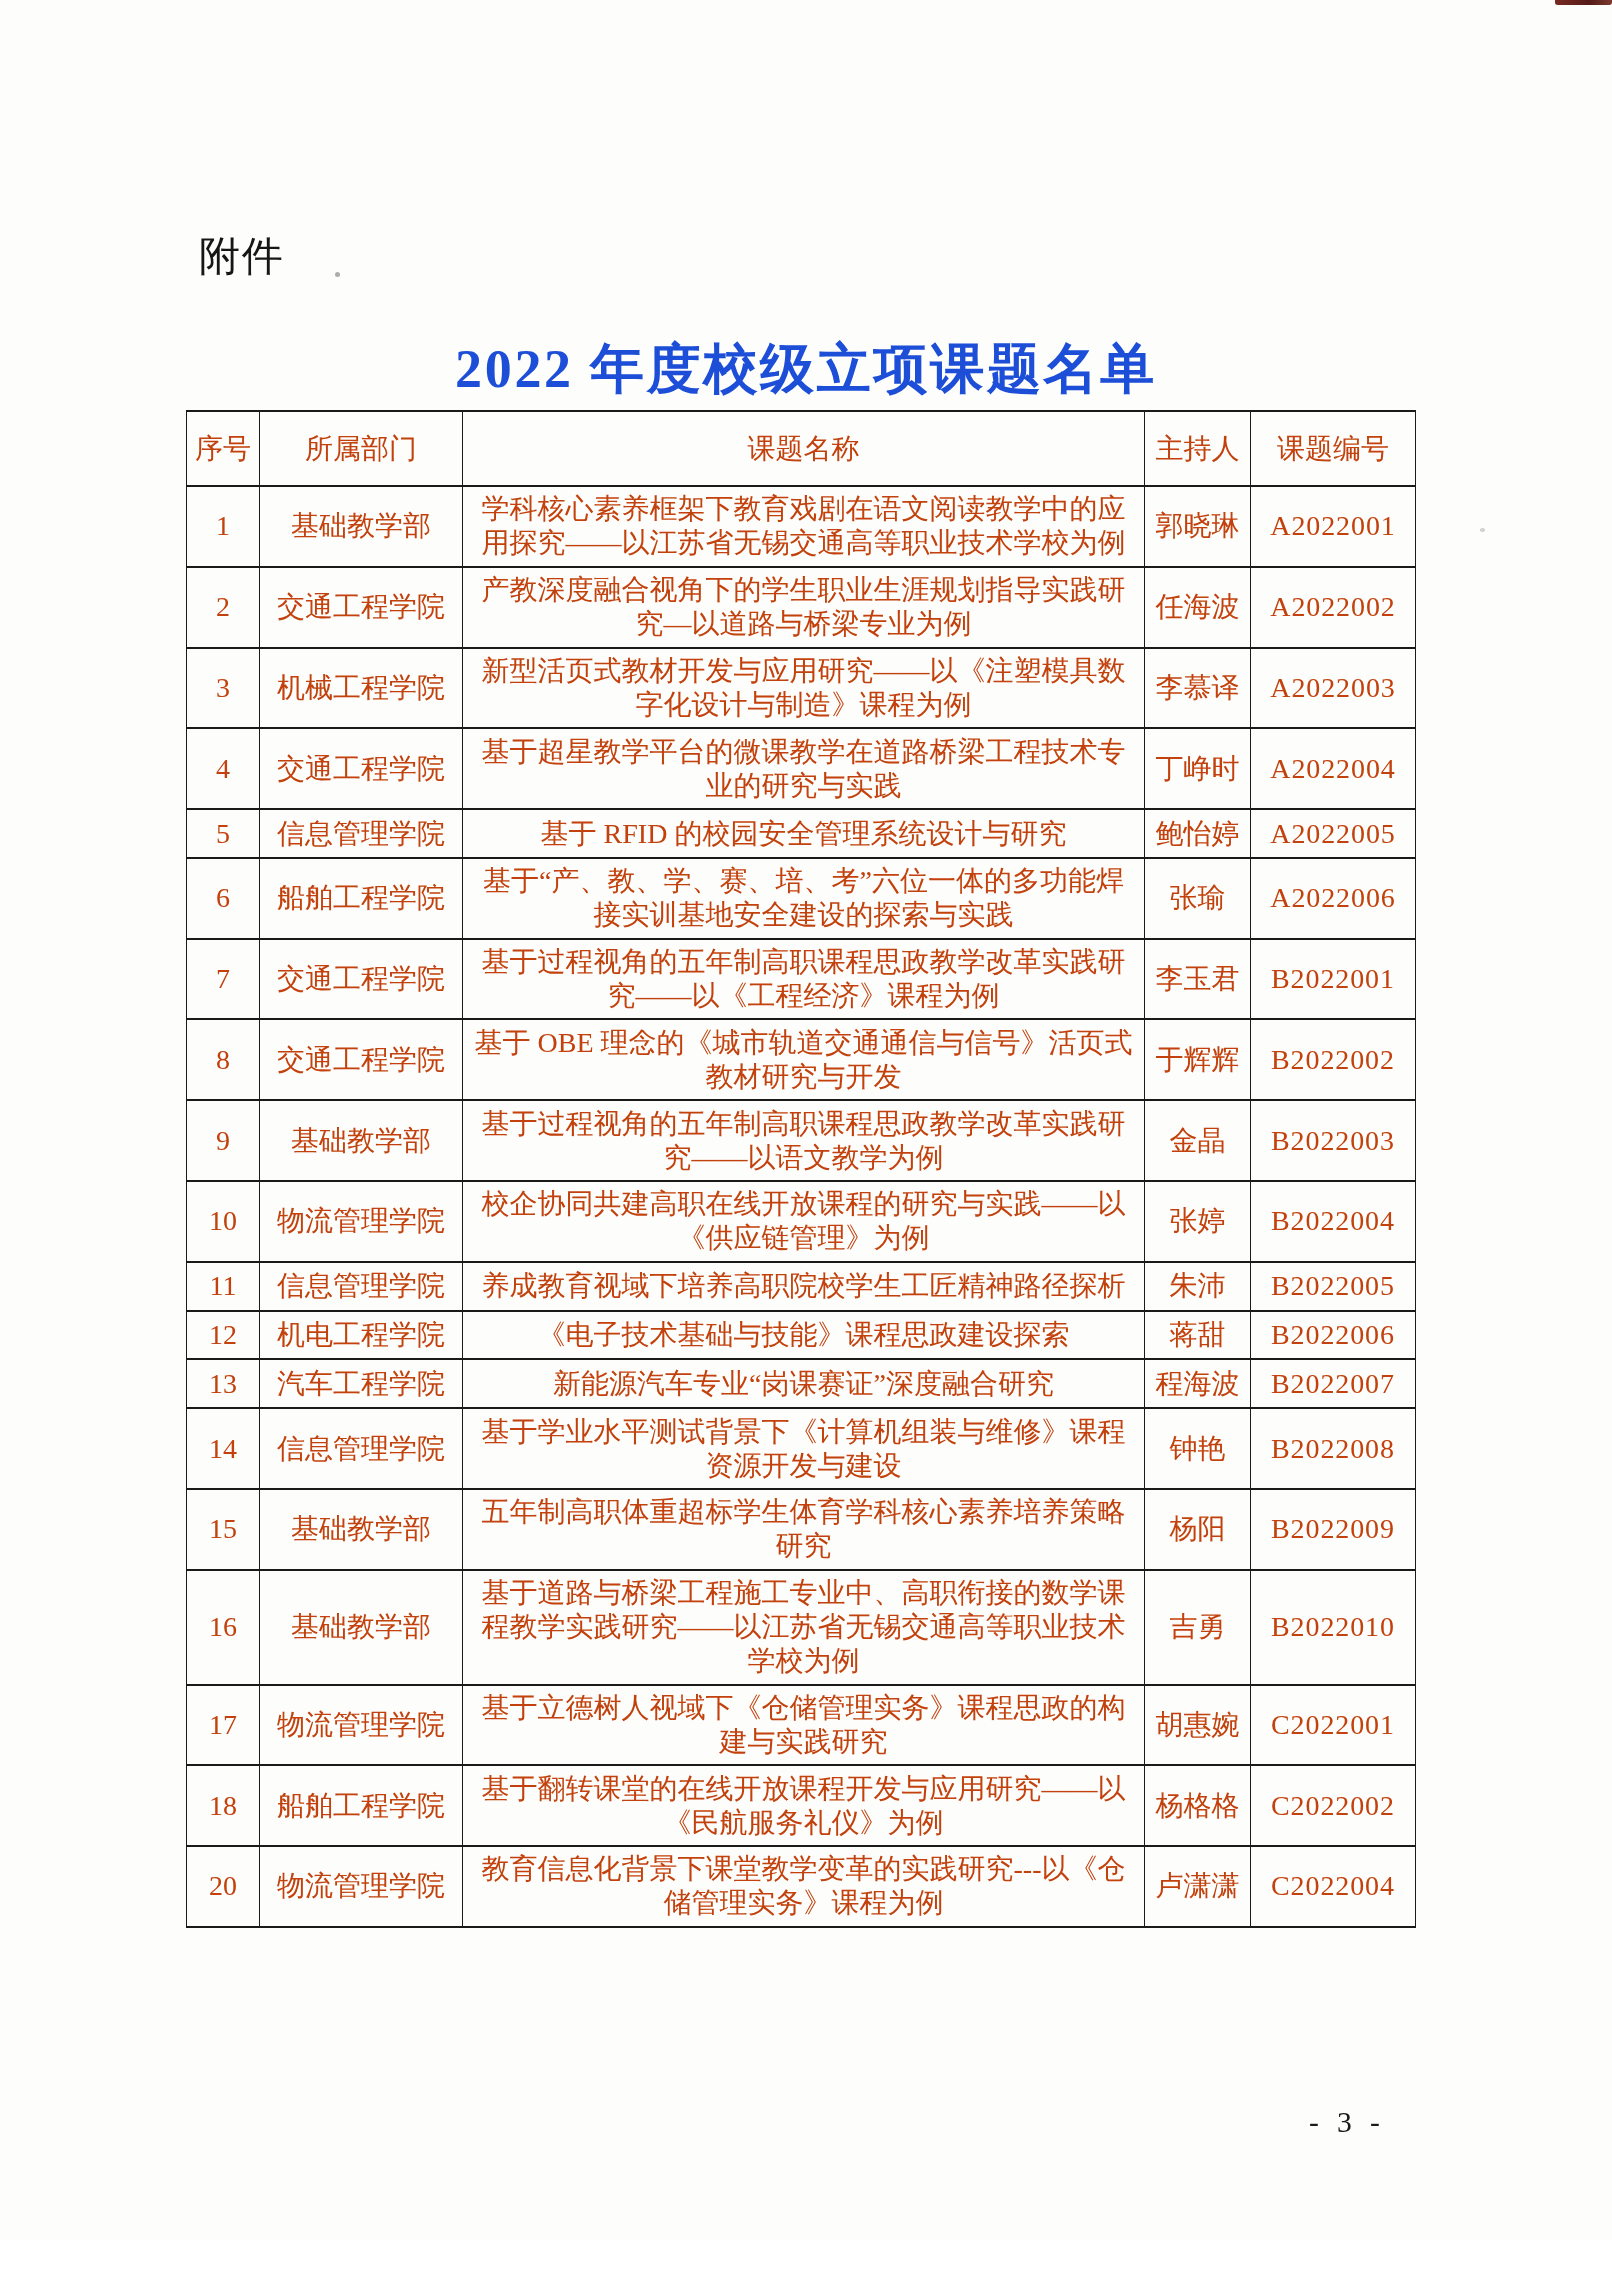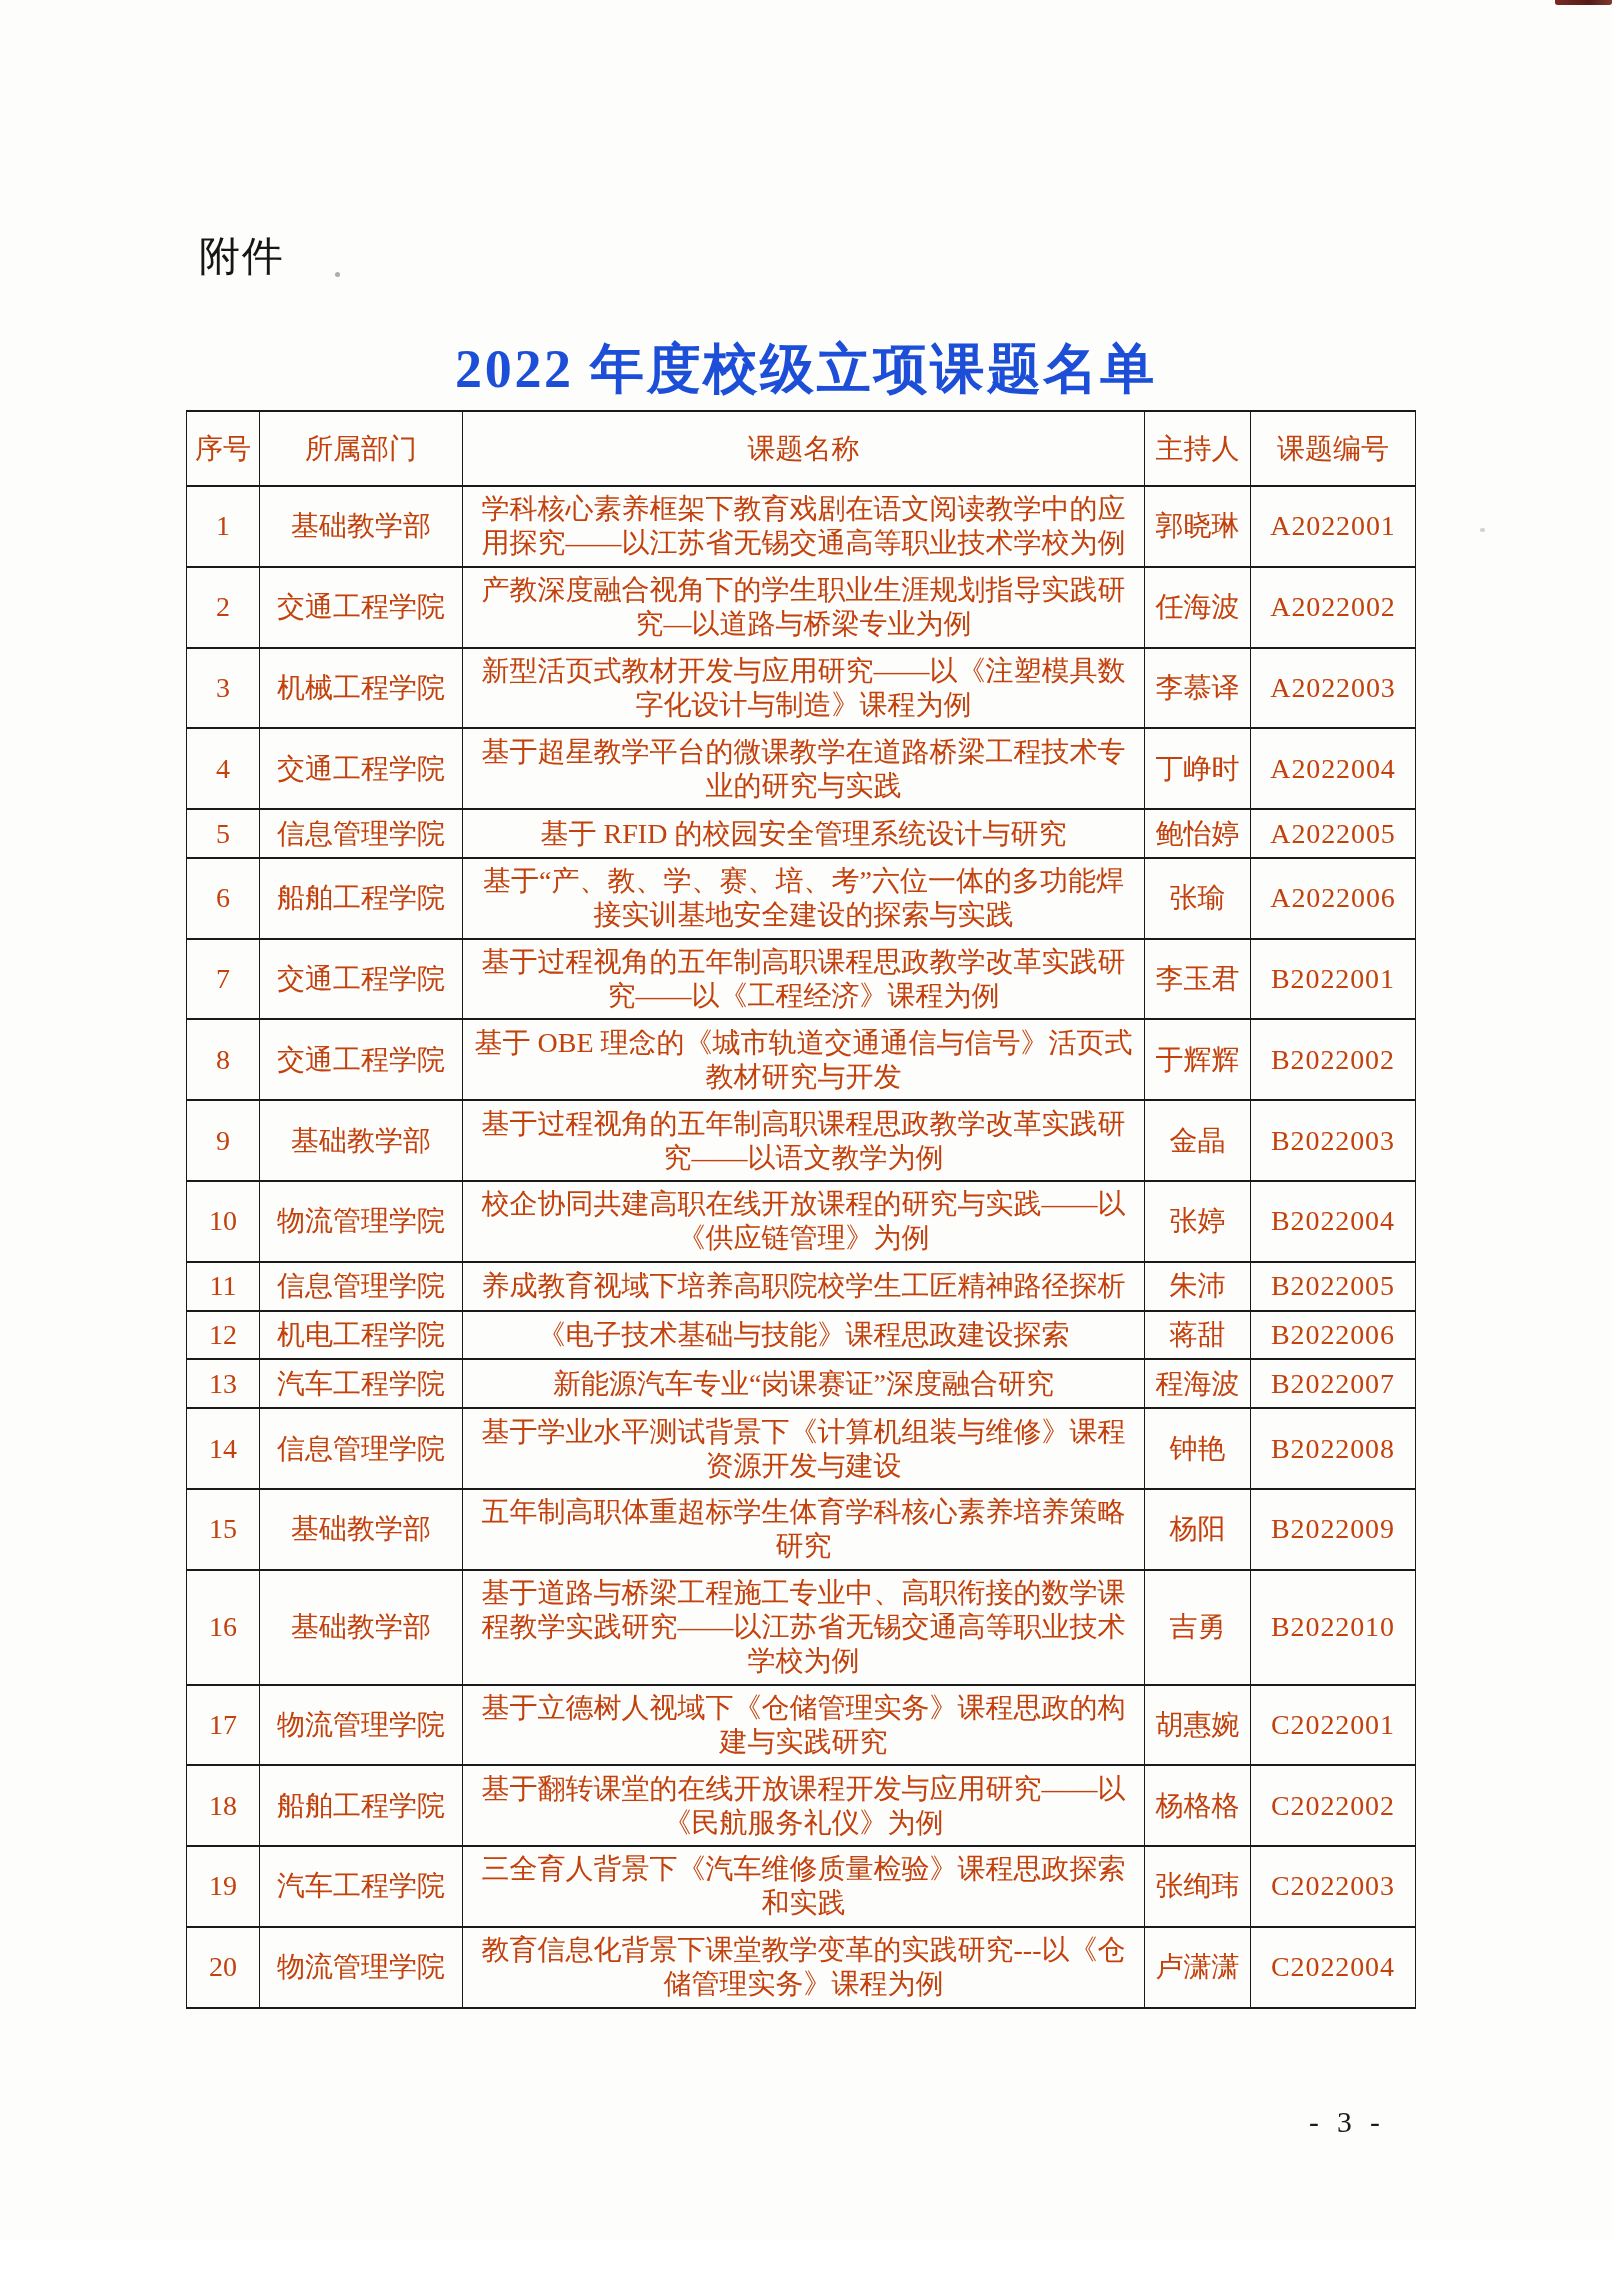--- a/index.html
+++ b/index.html
@@ -268,27 +268,20 @@
       <td class="c-code">C2022001</td>
     </tr>
         <tr class="r1">
       <td class="c-serial">18</td>
       <td class="c-dept">船舶工程学院</td>
       <td class="c-project">基于翻转课堂的在线开放课程开发与应用研究——以《民航服务礼仪》为例</td>
       <td class="c-leader">杨格格</td>
       <td class="c-code">C2022002</td>
     </tr>
         <tr class="r1">
-      <td class="c-serial">19</td>
-      <td class="c-dept">汽车工程学院</td>
-      <td class="c-project">三全育人背景下《汽车维修质量检验》课程思政探索和实践</td>
-      <td class="c-leader">张绚玮</td>
-      <td class="c-code">C2022003</td>
-    </tr>
-        <tr class="r1">
       <td class="c-serial">20</td>
       <td class="c-dept">物流管理学院</td>
       <td class="c-project">教育信息化背景下课堂教学变革的实践研究---以《仓储管理实务》课程为例</td>
       <td class="c-leader">卢潇潇</td>
       <td class="c-code">C2022004</td>
     </tr>
       </tbody>
   </table>
 
   <div class="page-number">- 3 -</div>

